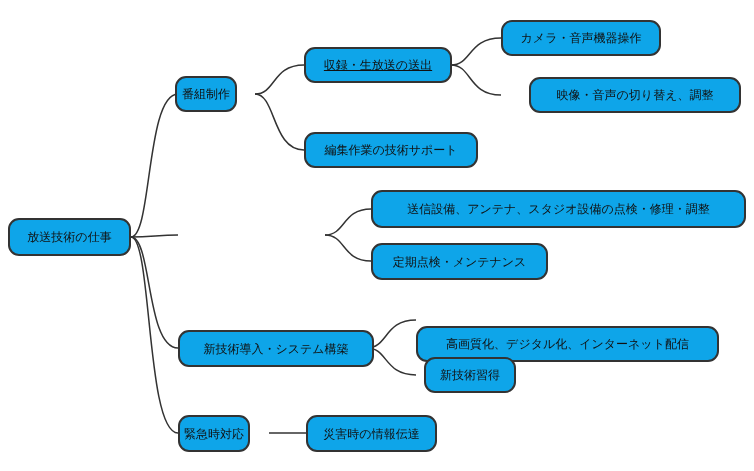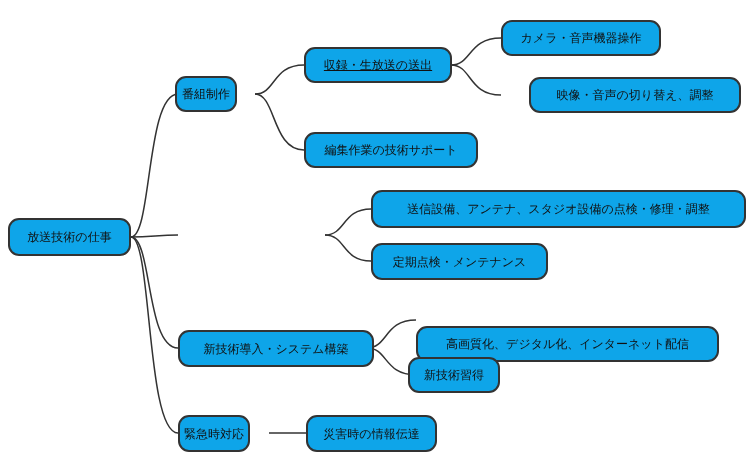--- a/index.html
+++ b/index.html
@@ -47,21 +47,21 @@
   #n-prog      { left: 175px; top:  76px; width:  62px; height: 36px; }
   #n-rec       { left: 304px; top:  47px; width: 148px; height: 36px; text-decoration: underline; }
   #n-cam       { left: 501px; top:  20px; width: 160px; height: 36px; }
   #n-switch    { left: 481px; top:  77px; width: 212px; height: 36px; margin-left: 48px; }
   #n-edit      { left: 304px; top: 132px; width: 174px; height: 36px; }
   #n-maint     { left: 178px; top: 217px; width: 148px; height: 37px; }
   #n-inspect   { left: 371px; top: 190px; width: 375px; height: 38px; }
   #n-periodic  { left: 371px; top: 243px; width: 177px; height: 37px; }
   #n-newtech   { left: 178px; top: 330px; width: 196px; height: 37px; }
   #n-quality   { left: 416px; top: 302px; width: 303px; height: 36px; margin-top: 24px; }
-  #n-learn     { left: 408px; top: 357px; width:  92px; height: 36px; }
+  #n-learn     { left: 424px; top: 357px; width:  92px; height: 36px; }
   #n-emerg     { left: 178px; top: 415px; width:  72px; height: 37px; }
   #n-disaster  { left: 306px; top: 415px; width: 131px; height: 37px; }
 </style>
 </head>
 <body>
 
 <div id="canvas">
 
   <svg id="edges" viewBox="0 0 754 471" xmlns="http://www.w3.org/2000/svg">
     <path d="M 131 237 C 152 237, 146 94, 178 94"></path>

